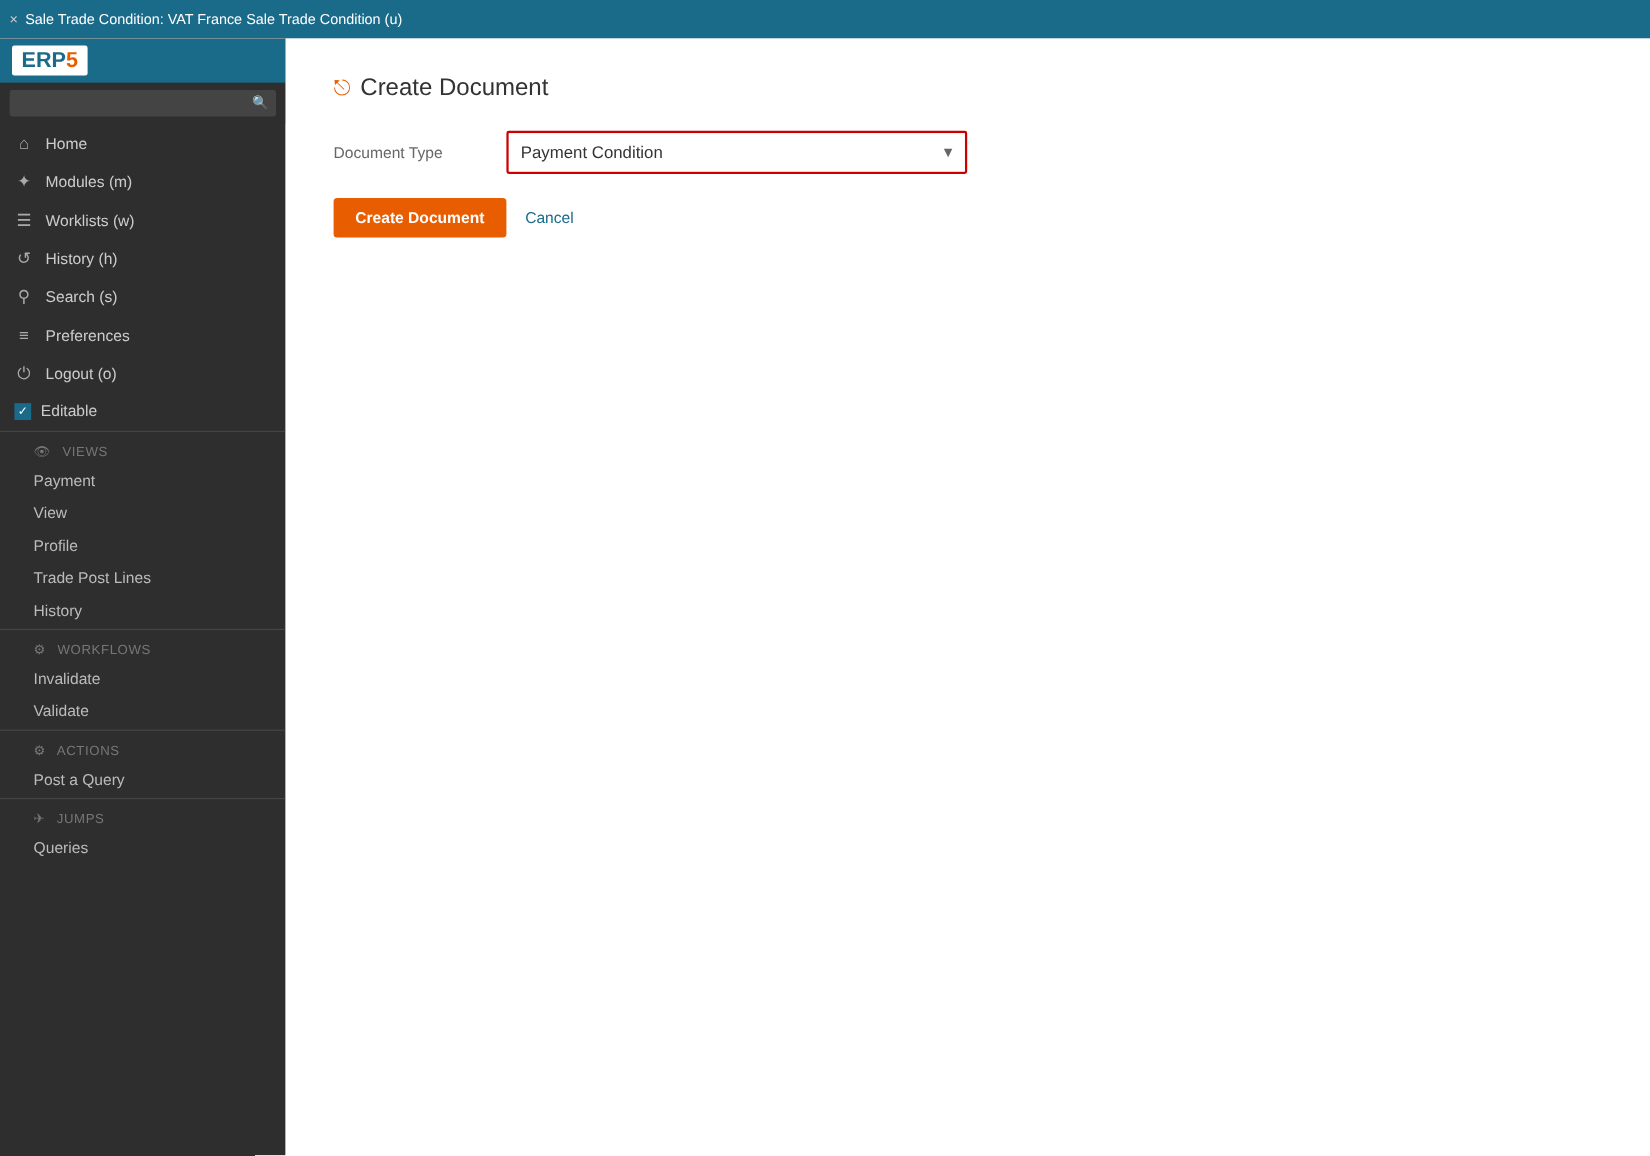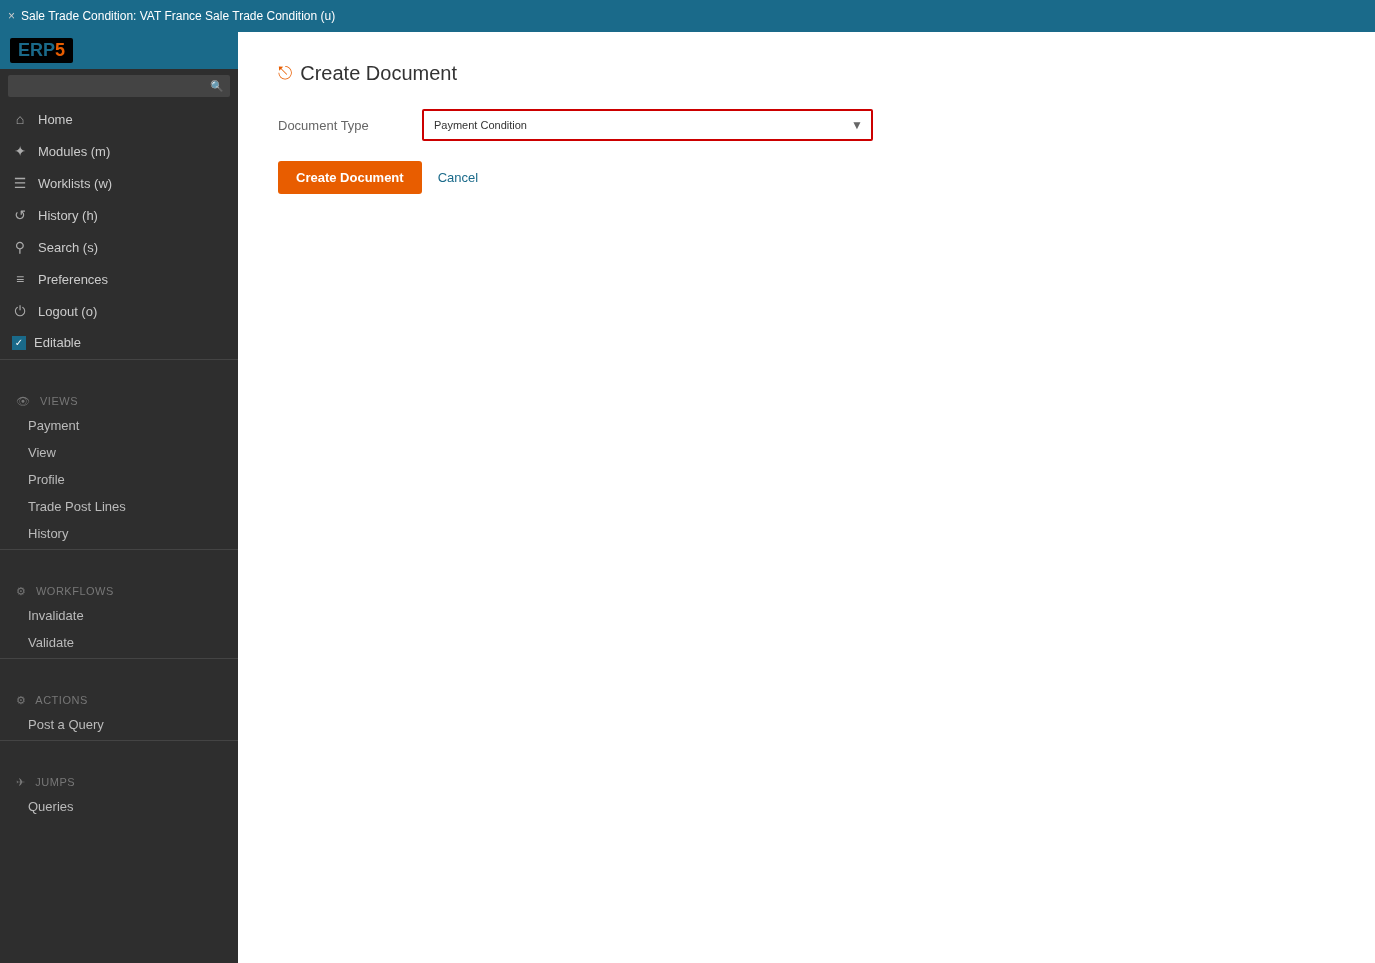--- a/index.html
+++ b/index.html
@@ -46,21 +46,21 @@
     }
 
     .sidebar-logo {
       background-color: #1a6a8a;
       padding: 6px 10px;
       display: flex;
       align-items: center;
       justify-content: space-between;
     }
     .logo-box {
-      background-color: #000000;
+      background-color: #ffffff;
       color: #1a6a8a;
       font-weight: bold;
       font-size: 18px;
       padding: 2px 8px;
       border-radius: 2px;
     }
     .logo-box span { color: #e85d00; }
 
     .search-bar {
       padding: 6px 8px;
@@ -101,24 +101,23 @@
 
     .section-divider {
       height: 1px;
       background-color: #444;
       margin: 2px 0;
     }
 
     .section-label {
       color: #777;
       font-size: 11px;
-      padding: 8px 12px 4px 16px;
+      padding: 8px 12px 4px 28px;
       text-transform: uppercase;
       letter-spacing: 0.5px;
-      margin-top: 25px;
     }
 
     .sub-item {
       padding: 6px 12px 6px 28px;
       color: #bbb;
       cursor: pointer;
       font-size: 13px;
     }
 
     
@@ -155,23 +154,23 @@
       min-width: 110px;
     }
     .form-select-wrapper {
       position: relative;
       border: 2px solid #cc0000;
       border-radius: 2px;
     }
     .form-select {
       appearance: none;
       -webkit-appearance: none;
-      width: 447px;
+      width: 380px;
       padding: 8px 30px 8px 10px;
-      font-size: 11px;
+      font-size: 14px;
       color: #333;
       background-color: white;
       border: none;
       outline: none;
       cursor: pointer;
     }
     .select-arrow {
       position: absolute;
       right: 8px;
       top: 50%;

